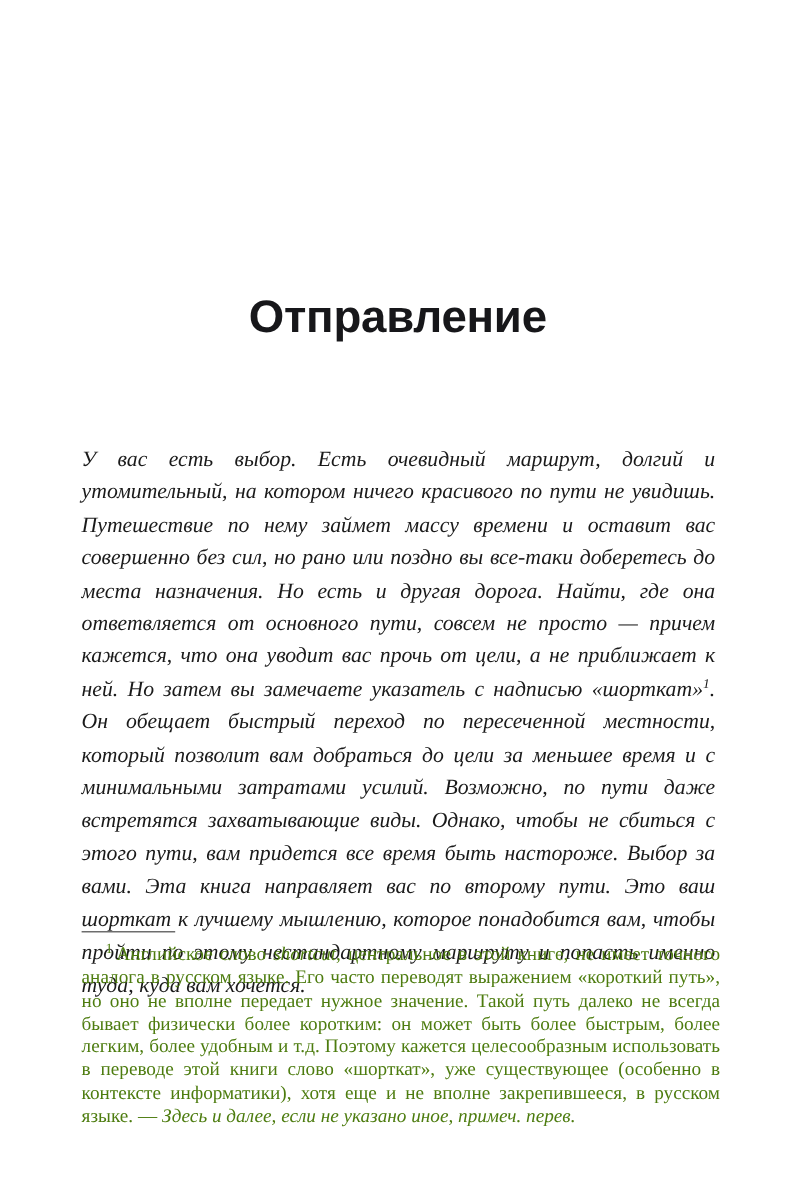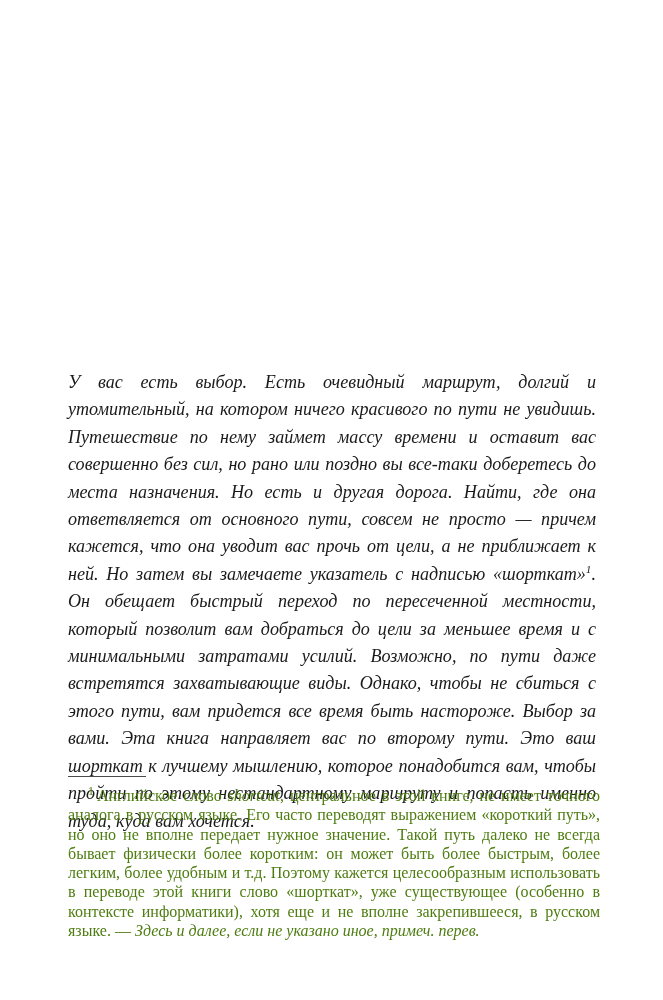--- a/index.html
+++ b/index.html
@@ -104,20 +104,21 @@
 
   .it {
     font-style: italic;
   }
 </style>
 </head>
 <body>
 
 <div class="page">
 
+  <h1 class="chapter-title">Отправление</h1>
 
   <div class="body-block">
     <p class="body-paragraph"><span>У вас есть выбор. Есть очевидный маршрут, долгий и утомительный, на котором ничего красивого по пути не увидишь. Путешествие по нему займет массу времени и оставит вас совершенно без сил, но рано или поздно вы все-таки доберетесь до места назначения. Но есть и другая дорога. Найти, где она ответвляется от основного пути, совсем не просто — причем кажется, что она уводит вас прочь от цели, а не приближает к ней. Но затем вы замечаете указатель с надписью «шорткат»</span><sup class="fnref">1</sup><span>. Он обещает быстрый переход по пересеченной местности, который позволит вам добраться до цели за меньшее время и с минимальными затратами усилий. Возможно, по пути даже встретятся захватывающие виды. Однако, чтобы не сбиться с этого пути, вам придется все время быть настороже. Выбор за вами. Эта книга направляет вас по второму пути. Это ваш шорткат к лучшему мышлению, которое понадобится вам, чтобы пройти по этому нестандартному маршруту и попасть именно туда, куда вам хочется.</span></p>
   </div>
 
   <div class="footnote-area">
     <hr class="footnote-rule">
     <p class="footnote-text"><sup class="footnote-marker">1</sup><span>Английское слово </span><span class="it">shortcut</span><span>, центральное в этой книге, не имеет точного аналога в русском языке. Его часто переводят выражением «короткий путь», но оно не вполне передает нужное значение. Такой путь далеко не всегда бывает физически более коротким: он может быть более быстрым, более легким, более удобным и т.д. Поэтому кажется целесообразным использовать в переводе этой книги слово «шорткат», уже существующее (особенно в контексте информатики), хотя еще и не вполне закрепившееся, в русском языке. — </span><span class="it">Здесь и далее, если не указано иное, примеч. перев.</span></p>
   </div>
 

